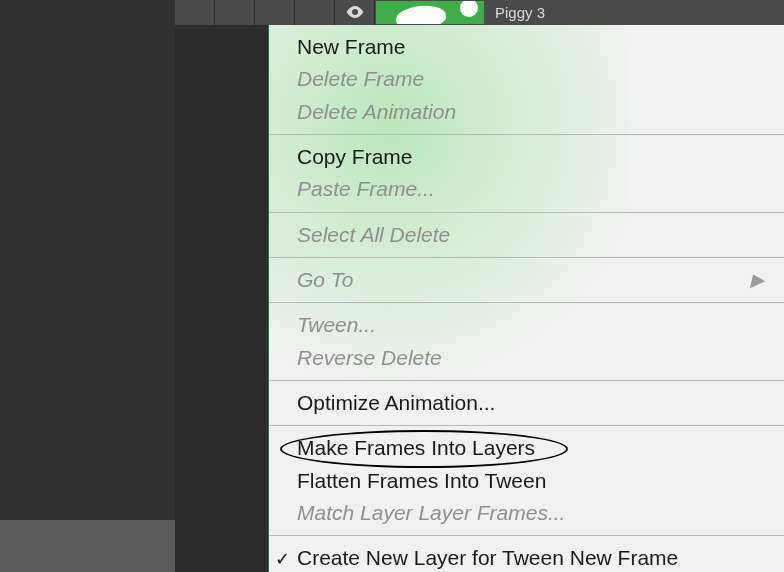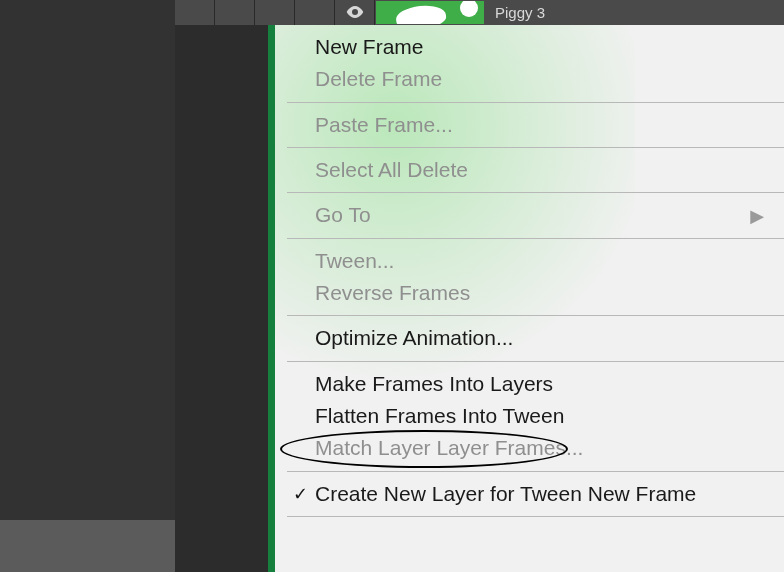--- a/index.html
+++ b/index.html
@@ -75,23 +75,22 @@
     color: #d8d8d8;
     font-size: 15px;
   }
   .menu {
     position: absolute;
     left: 268px;
     top: 25px;
     right: 0;
     bottom: 0;
     background: #f1f1f1;
-    border-left: 7px solid #15803d;
+    border-left: 1px solid #15803d;
     overflow:hidden;
-    padding-left:12px;
   }
   .menu::before {
     content:"";
     position:absolute;
     left:0; top:0;
     width:360px; height:420px;
     background: radial-gradient(circle at 120px 100px, rgba(120,220,120,0.45), rgba(120,220,120,0) 65%);
     pointer-events:none;
     z-index:0;
   }
@@ -105,20 +104,21 @@
     padding: 2px 28px;
     font-size: 21px;
     line-height: 1.35;
     color: #1a1a1a;
     white-space: nowrap;
     position: relative;
     cursor: default;
   }
   .menu-item.disabled {
     color: #8f8f8f;
+    font-style: italic;
   }
   .menu-item .arrow {
     position: absolute;
     right: 20px;
     top: 50%;
     transform: translateY(-50%);
     color: #9a9a9a;
     font-size: 18px;
   }
   .menu-item .check {
@@ -166,33 +166,35 @@
       <div class="blob2"></div>
     </div>
   </div>
   <div class="layer-name">Piggy 3</div>
 </div>
 
 <div class="menu" id="menu">
     <div class="menu-section">
       <div class="menu-item"><span>New Frame</span></div>
       <div class="menu-item disabled"><span>Delete Frame</span></div>
-    </div>
-    <div class="menu-section">
+      <div class="menu-item disabled"><span>Delete Animation</span></div>
+    </div>
+    <div class="menu-section">
+      <div class="menu-item"><span>Copy Frame</span></div>
       <div class="menu-item disabled"><span>Paste Frame...</span></div>
     </div>
     <div class="menu-section">
       <div class="menu-item disabled"><span>Select All Delete</span></div>
     </div>
     <div class="menu-section">
       <div class="menu-item disabled"><span>Go To</span><span class="arrow">▶</span></div>
     </div>
     <div class="menu-section">
       <div class="menu-item disabled"><span>Tween...</span></div>
-      <div class="menu-item disabled"><span>Reverse Frames</span></div>
+      <div class="menu-item disabled"><span>Reverse Delete</span></div>
     </div>
     <div class="menu-section">
       <div class="menu-item"><span>Optimize Animation...</span></div>
     </div>
     <div class="menu-section">
       <div class="menu-item"><span>Make Frames Into Layers</span></div>
       <div class="menu-item"><span>Flatten Frames Into Tween</span></div>
       <div class="menu-item disabled"><span>Match Layer Layer Frames...</span></div>
     </div>
     <div class="menu-section">

